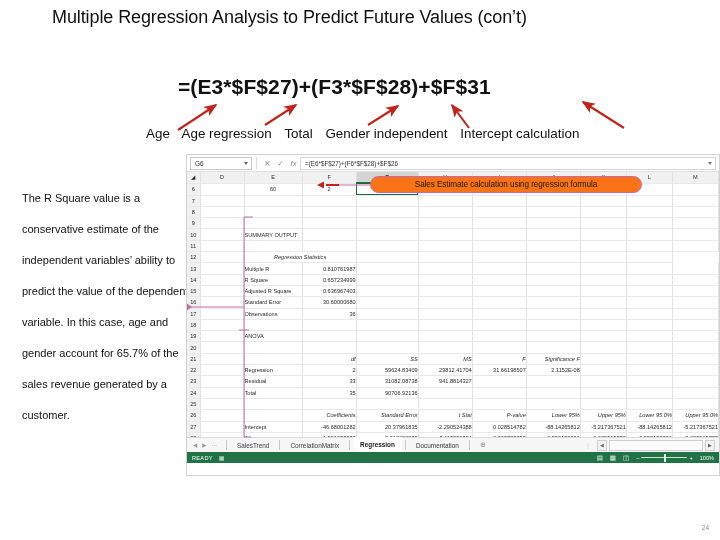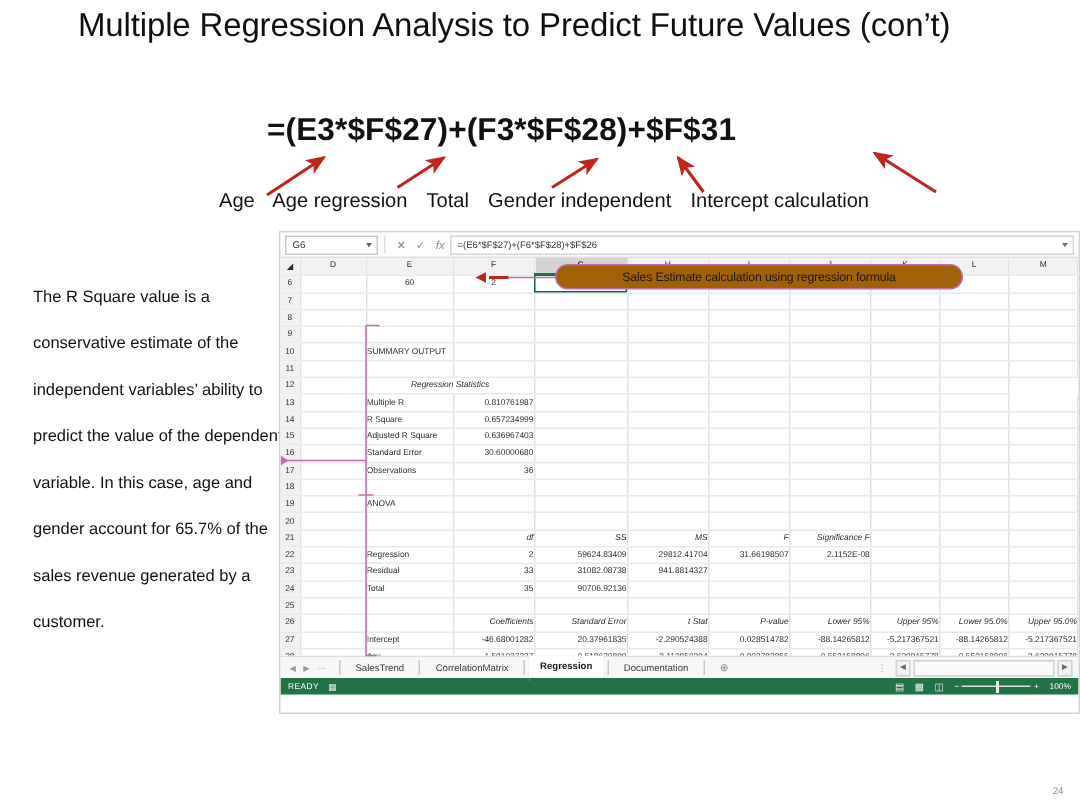--- a/index.html
+++ b/index.html
@@ -5,21 +5,21 @@
   html,body{margin:0;padding:0;}
   body{
     width:720px;height:540px;background:#ffffff;overflow:hidden;position:relative;
     font-family:"Liberation Sans", sans-serif;
     -webkit-font-smoothing:antialiased;
   }
 
   
   #slide-title{
     position:absolute;left:52px;top:4px;width:640px;
-    font-size:22px;line-height:26px;color:#101010;font-weight:400;
+    font-size:18px;line-height:26px;color:#101010;font-weight:400;
     letter-spacing:-0.1px;
   }
 
   
   #formula-line{
     position:absolute;left:178px;top:75px;width:540px;
     font-size:21px;font-weight:600;color:#111;letter-spacing:0.1px;
     white-space:nowrap;
   }
 
@@ -119,21 +119,21 @@
   .zoomslider{display:flex;align-items:center;gap:2px;}
   .ztrack{width:46px;height:1px;background:#cfe3d6;position:relative;}
   .zthumb{position:absolute;left:23px;top:-3.5px;width:2px;height:8px;background:#eaf3ee;}
   .zpct{font-size:5.6px;}
 
   
   #excel-ann{position:absolute;left:0;top:0;width:534px;height:322px;pointer-events:none;}
 
   #callout{
     position:absolute;left:183px;top:21px;width:272px;height:17px;
-    border:1px solid #c06cae;border-radius:9px;background:#a16207;
+    border:1px solid #c06cae;border-radius:9px;background:#f97316;
     display:flex;align-items:center;justify-content:center;
     font-size:8.2px;color:#1a1a1a;box-sizing:border-box;letter-spacing:-0.1px;
     white-space:nowrap;
   }
 
   #pagenum{
     position:absolute;right:11px;bottom:9px;font-size:6.5px;color:#8a8a8a;
   }
 </style>
 </head>

